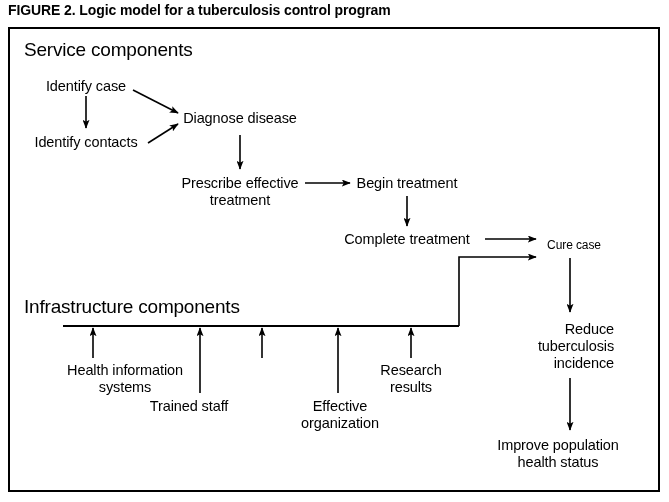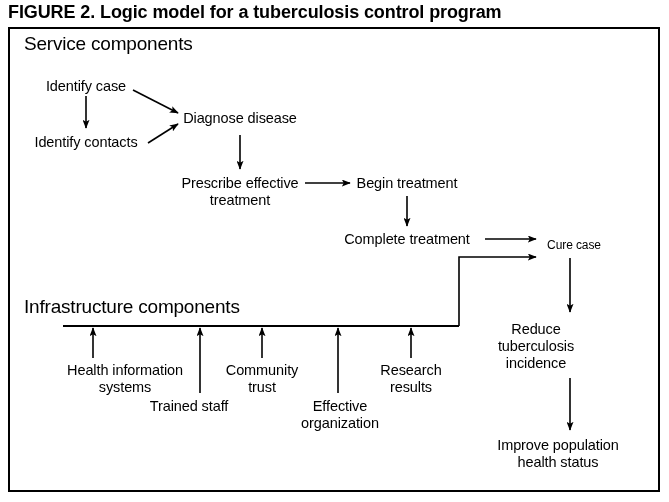--- a/index.html
+++ b/index.html
@@ -19,21 +19,21 @@
     position: absolute;
     left: 0;
     top: 0;
     width: 669px;
     height: 502px;
   }
   .fig-title {
     position: absolute;
     left: 8px;
     top: 2px;
-    font-size: 18px;
+    font-size: 14px;
     font-weight: bold;
     letter-spacing: -0.1px;
     white-space: nowrap;
   }
   .fig-box {
     position: absolute;
     left: 8px;
     top: 27px;
     width: 652px;
     height: 465px;
@@ -71,63 +71,59 @@
 </style>
 </head>
 <body>
 
 <div id="figure-root">
 
   <div class="fig-title">FIGURE 2. Logic model for a tuberculosis control program</div>
 
   <div class="fig-box"></div>
 
-  <div class="section-heading" style="left:24px; top:33px;">Service components</div>
+  <div class="section-heading" style="left:24px; top:39px;">Service components</div>
 
   <div class="section-heading" style="left:24px; top:296px;">Infrastructure components</div>
 
   <div class="node ctr" style="left:86px; top:78px;">Identify case</div>
 
   <div class="node ctr" style="left:86px; top:134px;">Identify contacts</div>
 
   <div class="node ctr" style="left:240px; top:110px;">Diagnose disease</div>
 
   <div class="node ctr" style="left:240px; top:175px;">
     <div>Prescribe effective</div>
     <div>treatment</div>
   </div>
 
   <div class="node ctr" style="left:407px; top:175px;">Begin treatment</div>
 
   <div class="node ctr" style="left:407px; top:231px;">Complete treatment</div>
 
   <div class="node ctr" style="left:574px; top:237px; font-size:12px;">Cure case</div>
 
-  <div class="node ctr" style="left:536px; top:321px;">
+  <div class="node ctr" style="left:576px; top:321px;text-align:right;">
     <div>Reduce</div>
     <div>tuberculosis</div>
     <div>incidence</div>
   </div>
 
   <div class="node ctr" style="left:558px; top:437px;">
     <div>Improve population</div>
     <div>health status</div>
   </div>
 
   <div class="node ctr" style="left:93px; top:362px;margin-left:32px;">
     <div>Health information</div>
     <div>systems</div>
   </div>
 
   <div class="node ctr" style="left:189px; top:398px;">Trained staff</div>
 
-  <div class="node ctr" style="left:262px; top:362px;">
-    <div>Community</div>
-    <div>trust</div>
-  </div>
 
   <div class="node ctr" style="left:340px; top:398px;">
     <div>Effective</div>
     <div>organization</div>
   </div>
 
   <div class="node ctr" style="left:411px; top:362px;">
     <div>Research</div>
     <div>results</div>
   </div>

